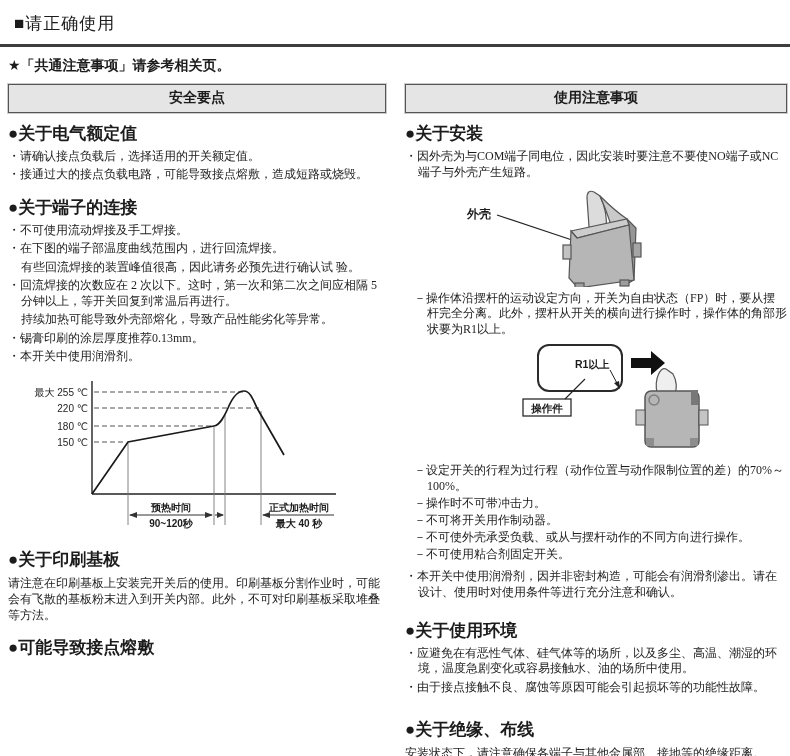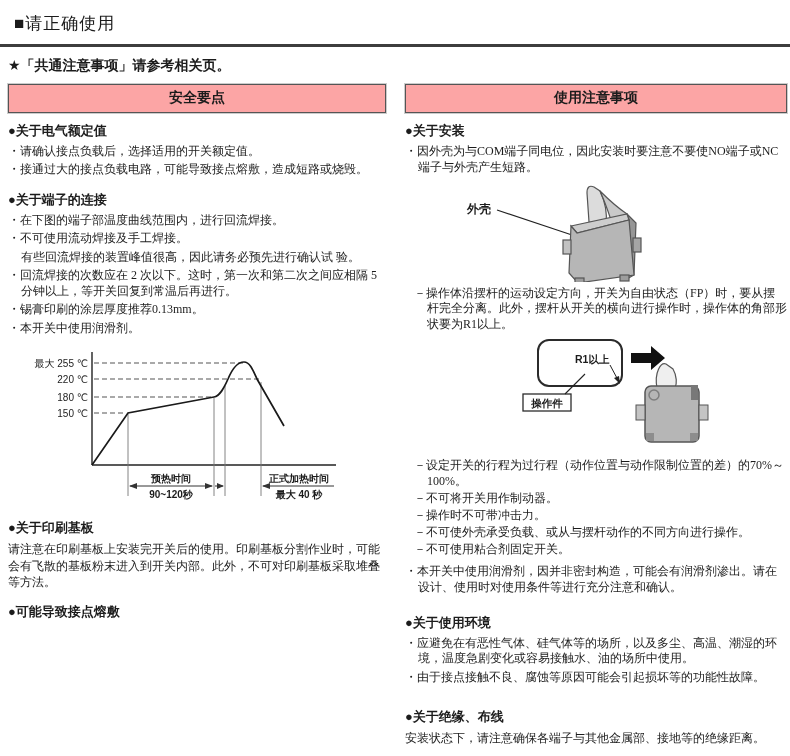--- a/index.html
+++ b/index.html
@@ -23,25 +23,25 @@
   .cols{display:flex;gap:19px;align-items:flex-start;}
   .col-left{width:378px;flex:0 0 378px;}
   .col-right{width:382px;flex:0 0 382px;}
   .boxtitle{
     border:1.5px solid #555;
     box-shadow:0 0 0 1px #cccccc;
     text-align:center;
     font-family:"Liberation Sans","DejaVu Sans",sans-serif;
     font-weight:bold;font-size:14px;
     padding:4px 0 5px 0;margin-bottom:9px;
-    background:#fca5a5;
+    background:#e5e5e5;
   }
   .h{
     font-family:Liberation Mono, monospace;
-    font-weight:bold;font-size:13px;
+    font-weight:bold;font-size:17px;
     margin:13px 0 4px 0;
   }
   .h.first{margin-top:6px;}
   .b{margin:2.5px 0;padding-left:13px;text-indent:-13px;line-height:1.32;}
   .cont{margin:2.5px 0;padding-left:13px;line-height:1.32;}
   .sub{margin:1.5px 0;padding-left:22px;text-indent:-13px;line-height:1.3;}
   .para{margin:2px 0;line-height:1.34;}
   .figwrap{margin:4px 0;}
   svg{display:block;}
   svg text{
@@ -62,24 +62,25 @@
   <div class="cols">
 
     <div class="col-left">
       <div class="boxtitle">安全要点</div>
 
       <h3 class="h first">●关于电气额定值</h3>
       <p class="b">・请确认接点负载后，选择适用的开关额定值。</p>
       <p class="b">・接通过大的接点负载电路，可能导致接点熔敷，造成短路或烧毁。</p>
 
       <h3 class="h">●关于端子的连接</h3>
+      <p class="b">・不可使用流动焊接及手工焊接。</p>
       <p class="b">・在下图的端子部温度曲线范围内，进行回流焊接。</p>
-      <p class="b">・不可使用流动焊接及手工焊接。</p>
       <p class="cont">有些回流焊接的装置峰值很高，因此请务必预先进行确认试 验。</p>
       <p class="b">・回流焊接的次数应在 2 次以下。这时，第一次和第二次之间应相隔 5分钟以上，等开关回复到常温后再进行。</p>
+      <p class="cont">持续加热可能导致外壳部熔化，导致产品性能劣化等异常。</p>
       <p class="b">・锡膏印刷的涂层厚度推荐0.13mm。</p>
       <p class="b">・本开关中使用润滑剂。</p>
 
       <div class="figwrap" style="margin:10px 0 2px 14px;">
         <svg width="330" height="160" viewBox="0 0 330 160">
 
           <line x1="70" y1="6" x2="70" y2="119" stroke="#222" stroke-width="1.4"></line>
           <line x1="70" y1="119" x2="314" y2="119" stroke="#222" stroke-width="1.4"></line>
 
           <line x1="72" y1="17" x2="221" y2="17" stroke="#555" stroke-width="1.2" stroke-dasharray="5,3"></line>
@@ -169,22 +170,22 @@
             <rect x="286" y="49" width="7" height="15" fill="#787878"></rect>
             <rect x="231" y="69" width="9" height="15" fill="#c4c4c4" stroke="#555" stroke-width="1"></rect>
             <rect x="294" y="69" width="9" height="15" fill="#c4c4c4" stroke="#555" stroke-width="1"></rect>
             <rect x="241" y="97" width="8" height="8" fill="#8d8d8d"></rect>
             <rect x="285" y="97" width="8" height="8" fill="#8d8d8d"></rect>
           </g>
         </svg>
       </div>
 
       <p class="sub">－设定开关的行程为过行程（动作位置与动作限制位置的差）的70%～100%。</p>
+      <p class="sub">－操作时不可带冲击力。</p>
       <p class="sub">－不可将开关用作制动器。</p>
-      <p class="sub">－操作时不可带冲击力。</p>
       <p class="sub">－不可使外壳承受负载、或从与摆杆动作的不同方向进行操作。</p>
       <p class="sub">－不可使用粘合剂固定开关。</p>
       <p class="b" style="margin-top:6px;">・本开关中使用润滑剂，因并非密封构造，可能会有润滑剂渗出。请在设计、使用时对使用条件等进行充分注意和确认。</p>
 
       <h3 class="h" style="margin-top:18px;">●关于使用环境</h3>
       <p class="b">・应避免在有恶性气体、硅气体等的场所，以及多尘、高温、潮湿的环境，温度急剧变化或容易接触水、油的场所中使用。</p>
       <p class="b">・由于接点接触不良、腐蚀等原因可能会引起损坏等的功能性故障。</p>
 
       <h3 class="h" style="margin-top:22px;">●关于绝缘、布线</h3>
       <p class="para">安装状态下，请注意确保各端子与其他金属部、接地等的绝缘距离。</p>

